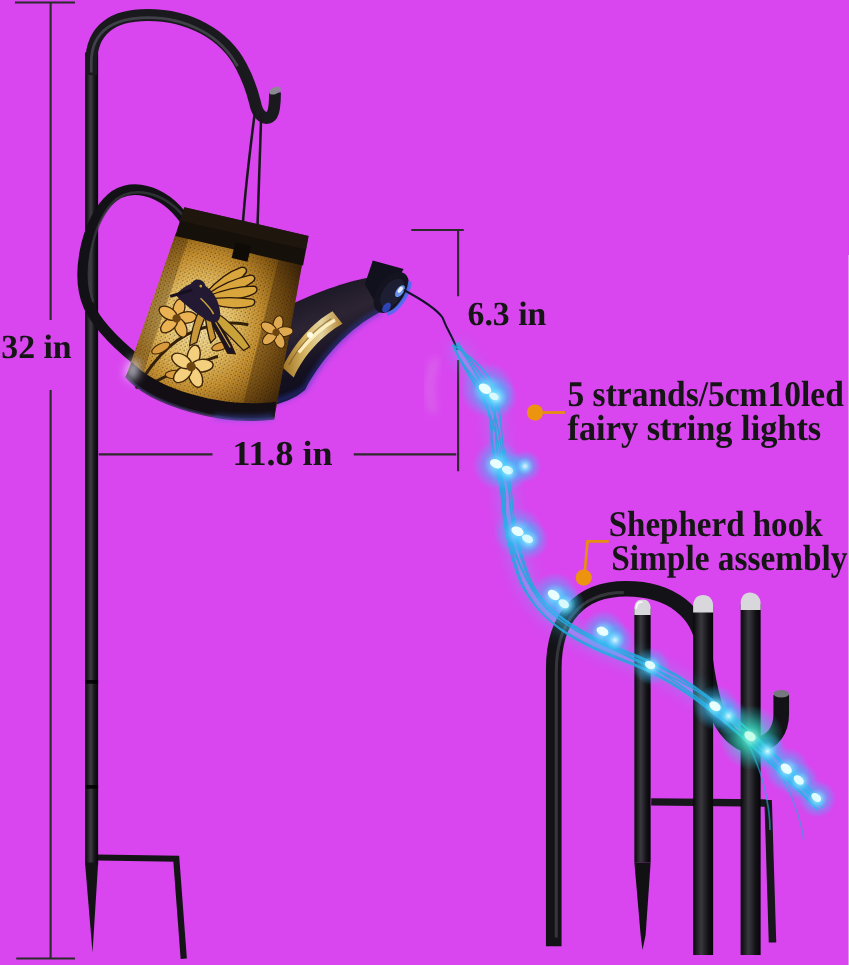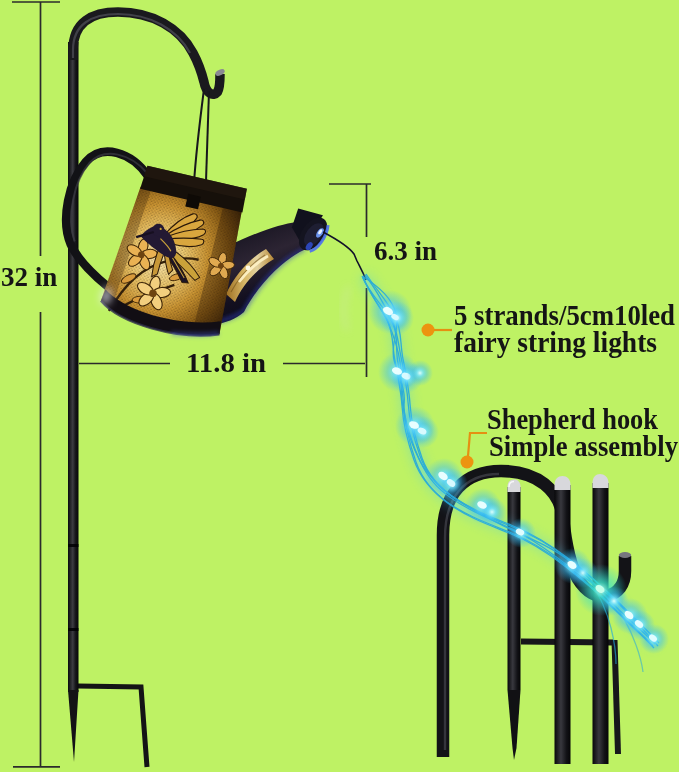--- a/index.html
+++ b/index.html
@@ -1,16 +1,16 @@
 <!DOCTYPE html>
 <html><head>
 <meta charset="utf-8">
 <style>
   html,body{margin:0;padding:0;background:#ffffff;}
-  #stage{position:relative;width:679px;height:772px;background:#bef264;overflow:hidden;
+  #stage{position:relative;width:679px;height:772px;background:#d946ef;overflow:hidden;
          font-family:"Liberation Serif",serif;}
   svg{position:absolute;left:0;top:0;}
 </style>
 </head>
 <body>
 <div id="stage">
 <svg width="679" height="772" viewBox="0 0 679 772">
 <defs>
   <linearGradient id="poleG" x1="0" y1="0" x2="1" y2="0">
     <stop offset="0" stop-color="#0a0a0c"></stop>

